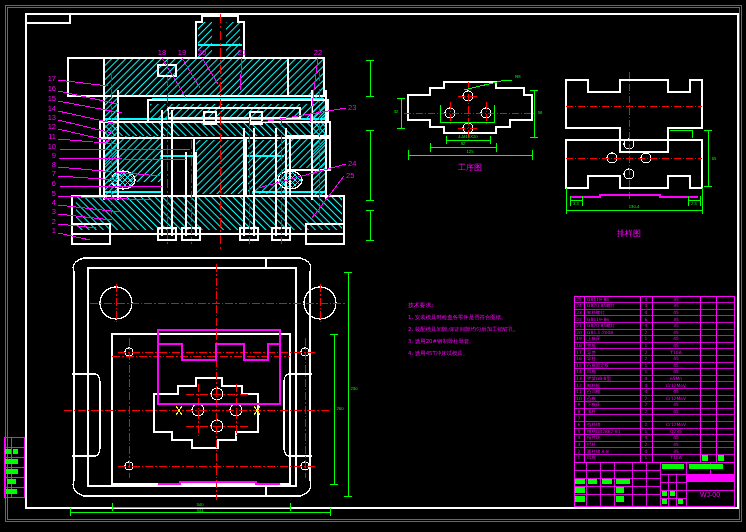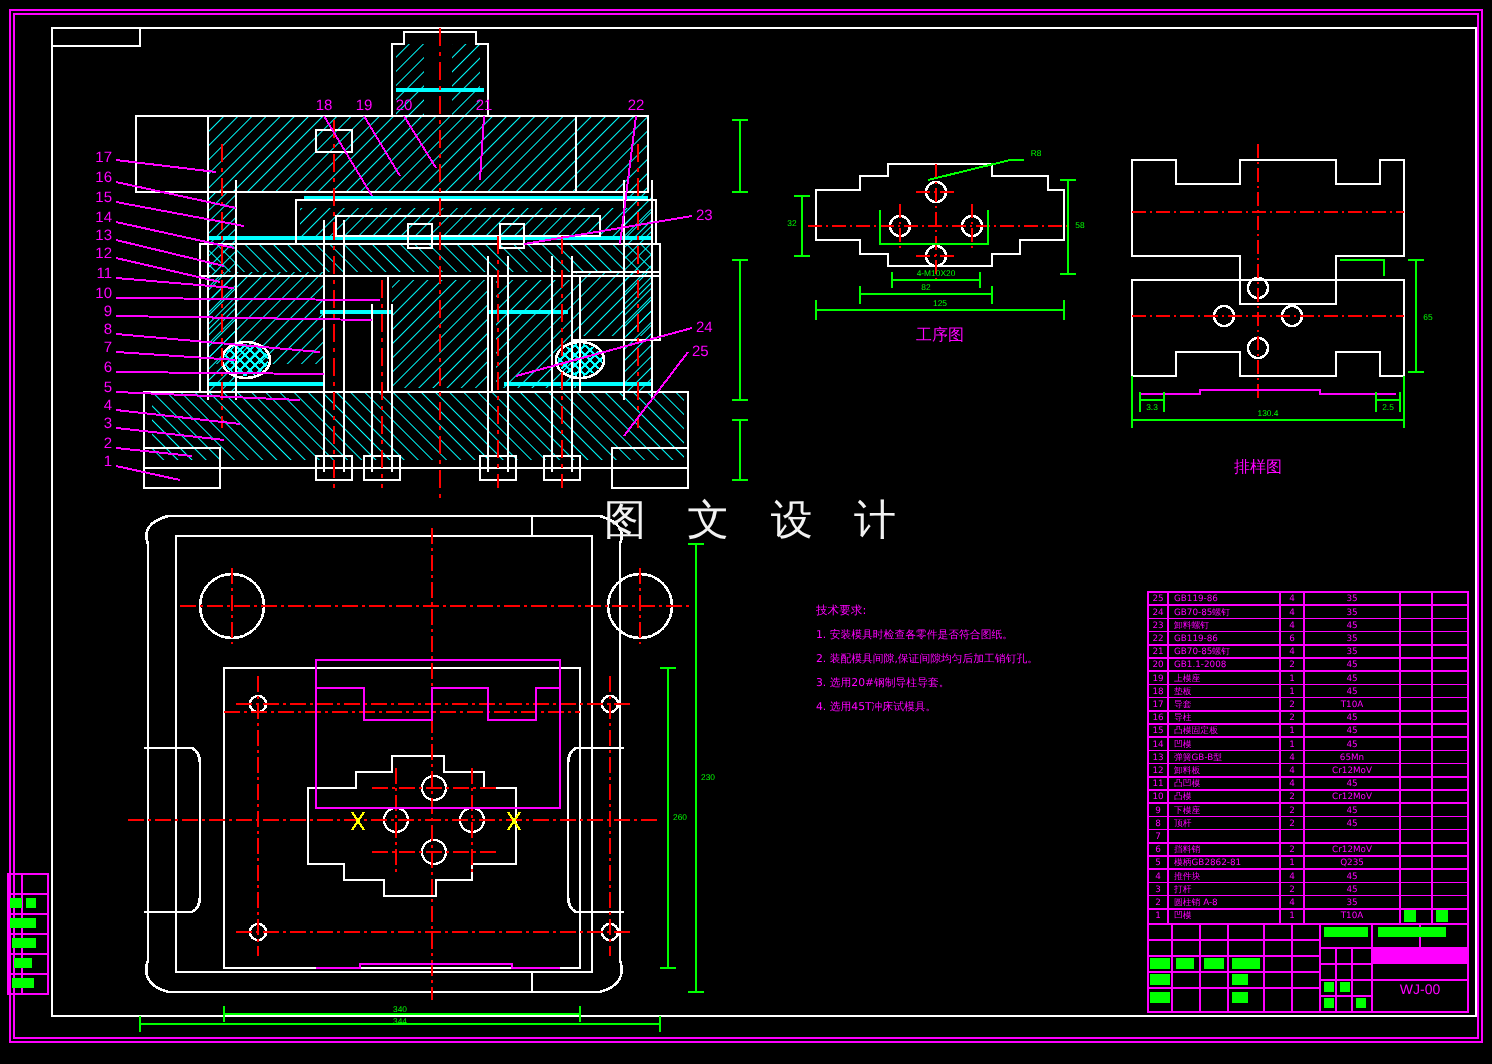--- a/index.html
+++ b/index.html
@@ -551,15 +551,14 @@
     <text x="710" y="497" fill="#ff00ff" font-size="7" text-anchor="middle" font-family="Liberation Sans, sans-serif">WJ-00</text>
   </g>
 
   <g fill="#00ff00">
     <rect x="702" y="455" width="6" height="6"></rect>
     <rect x="718" y="455" width="6" height="6"></rect>
   </g>
 
 </svg>
 
-<div class="wm">图 文 设 计</div>
 
 </div>
 
 </body></html>

